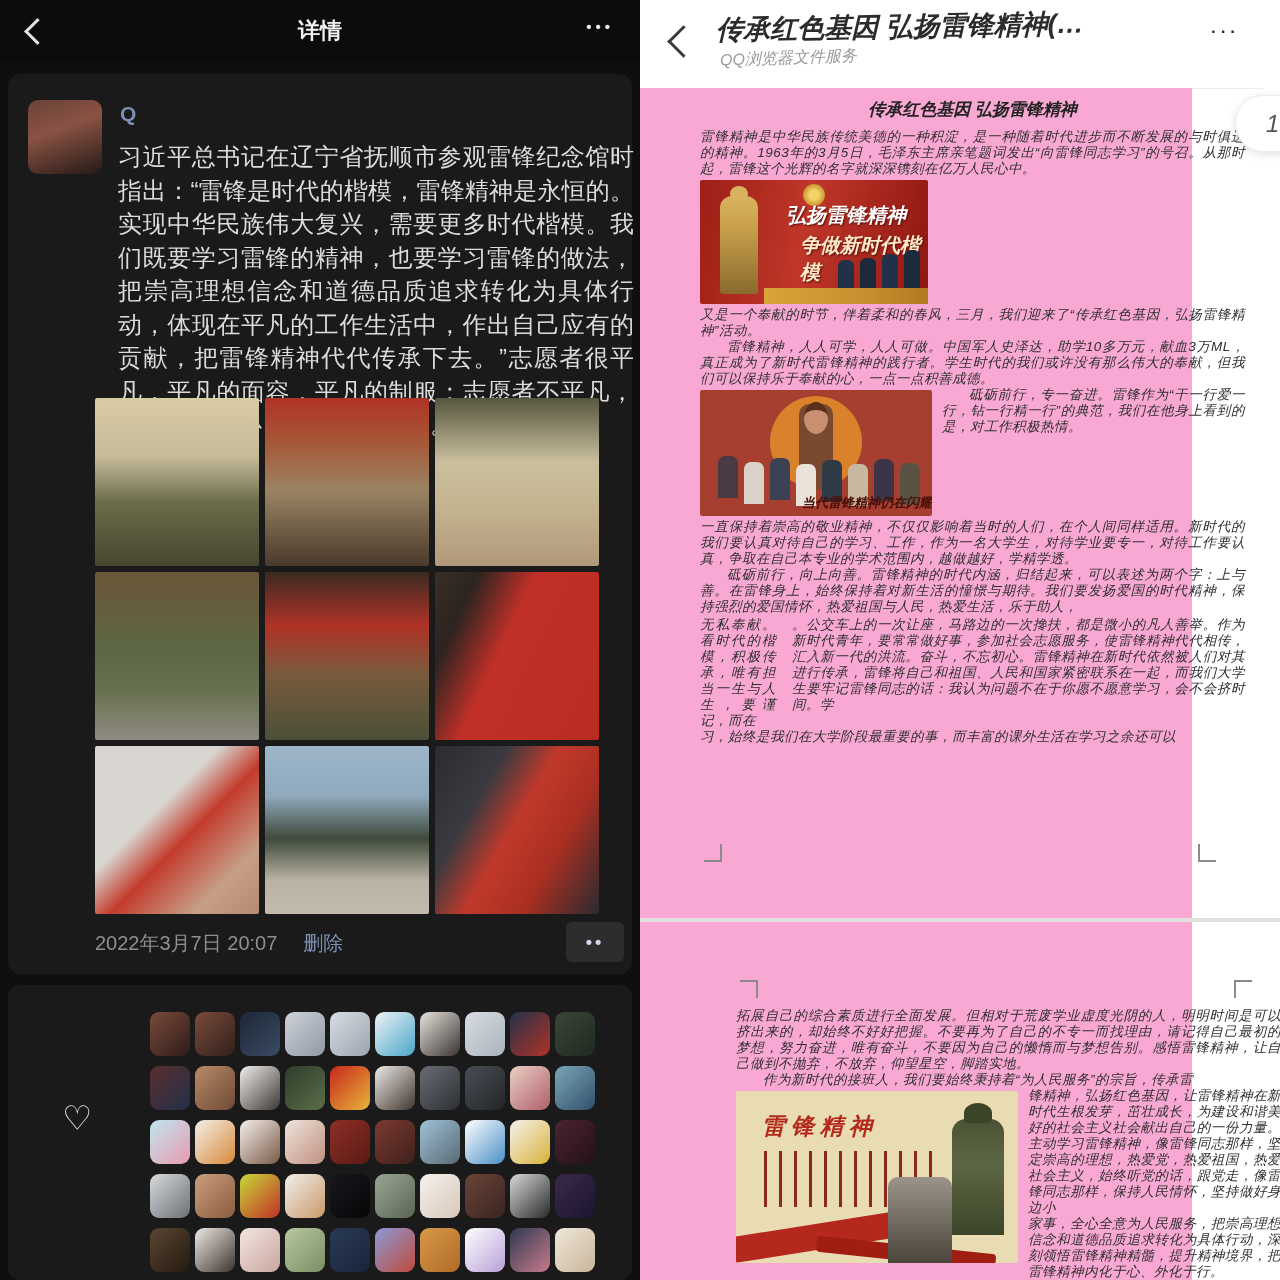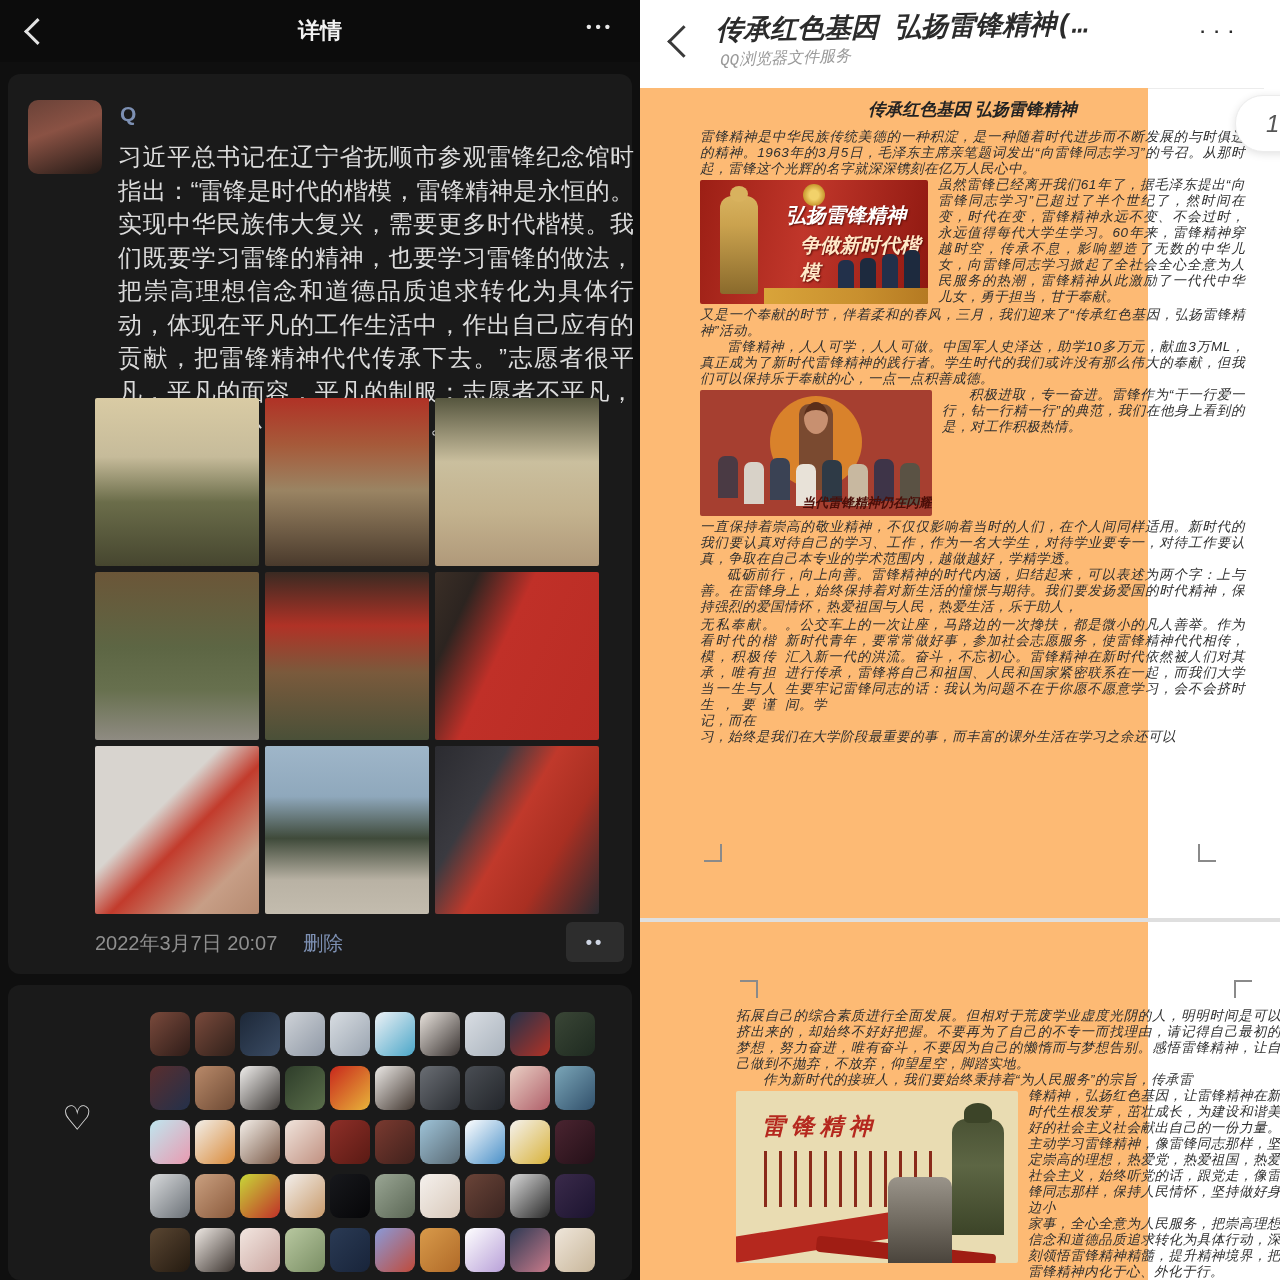--- a/index.html
+++ b/index.html
@@ -27,28 +27,28 @@
   .delete-link{color:#7d90b3;margin-left:26px;}
   .comment-btn{position:absolute;left:566px;top:922px;width:58px;height:40px;background:#2d2d2d;
         border-radius:6px;color:#cfd6e4;font-size:18px;font-weight:bold;letter-spacing:3px;
         display:flex;align-items:center;justify-content:center;}
   .heart{position:absolute;left:62px;top:1098px;color:#d8d8d8;font-size:34px;}
   .avatar-grid{position:absolute;left:150px;top:1012px;display:grid;
         grid-template-columns:repeat(10,40px);grid-auto-rows:44px;column-gap:5px;row-gap:10px;}
   .avatar-thumb{border-radius:9px;}
   
   .right-pane{position:absolute;left:640px;top:0;width:640px;height:1280px;background:#ffffff;overflow:hidden;}
-  .rp-header{position:absolute;left:0;top:0;width:624px;height:88px;background:#fff;border-bottom:1px solid #ececec;font-family:Liberation Mono, monospace;}
+  .rp-header{position:absolute;left:0;top:0;width:624px;height:88px;background:#fff;border-bottom:1px solid #ececec;}
   .rp-chev{width:20px;height:20px;border-left:3px solid #3a3a3a;border-bottom:3px solid #3a3a3a;
         transform:rotate(45deg);position:absolute;left:32px;top:30px;}
   .rp-title{position:absolute;left:76px;top:8px;width:460px;color:#2b2b2b;font-size:27px;font-weight:bold;
         font-style:italic;transform:rotate(-1deg);white-space:nowrap;overflow:hidden;}
   .rp-sub{position:absolute;left:80px;top:48px;color:#9a9a9a;font-size:16px;font-style:italic;transform:rotate(-2deg);}
   .rp-menu{position:absolute;right:24px;top:22px;color:#2b2b2b;font-size:17px;letter-spacing:4px;font-weight:bold;}
-  .doc{position:absolute;left:0;top:88px;width:508px;height:1192px;background:#fdba74;}
+  .doc{position:absolute;left:0;top:88px;width:552px;height:1192px;background:#f9a8d4;}
   .page1{position:relative;width:640px;height:830px;padding:6px 35px 0 60px;box-sizing:border-box;}
   .doc-title{text-align:center;font-size:17px;font-weight:bold;font-style:italic;color:#222;margin:4px 0 8px 0;}
   .doc p{margin:0;font-size:13.5px;line-height:16px;letter-spacing:.5px;color:#2f2f2f;
         text-align:justify;font-style:italic;}
   .indent{text-indent:2em;}
   .doc-img{float:left;margin:3px 10px 3px 0;position:relative;overflow:hidden;border-radius:2px;}
   .img1{width:228px;height:124px;background:linear-gradient(100deg,#9c1f15,#c0362a 45%,#8e1810);}
   .img1 .statue{position:absolute;left:20px;top:16px;width:38px;height:98px;border-radius:12px 12px 3px 3px;
         background:linear-gradient(180deg,#d8b25e,#caa24e 30%,#8a6a2c);}
   .img1 .statue:before{content:"";position:absolute;left:10px;top:-10px;width:18px;height:16px;border-radius:50%;
@@ -96,21 +96,21 @@
         letter-spacing:6px;font-style:italic;}
   .img4 .cols{position:absolute;left:28px;top:60px;width:168px;height:56px;
         background:repeating-linear-gradient(90deg,#8a2a1a 0 3px,rgba(0,0,0,0) 3px 15px),
                    repeating-linear-gradient(0deg,rgba(233,220,178,.55) 0 3px,rgba(0,0,0,0) 3px 7px);}
   .img4 .soldier{position:absolute;right:14px;top:28px;width:52px;height:116px;border-radius:14px 14px 0 0;
         background:linear-gradient(180deg,#4a5234,#5d6644 40%,#3c4428);}
   .img4 .soldier:before{content:"";position:absolute;left:12px;top:-16px;width:28px;height:20px;border-radius:50% 50% 20% 20%;
         background:#3c4428;}
   .img4 .statue2{position:absolute;right:66px;bottom:0;width:64px;height:86px;border-radius:10px 10px 0 0;
         background:linear-gradient(180deg,#9a948a,#6a645a 60%,#4a443c);}
-  .three-col{display:flex;gap:9px;margin-top:2px;}
+  .three-col{display:flex;gap:16px;margin-top:2px;}
   .three-col .colL{width:76px;flex:none;}
   .three-col .colR{flex:1;}
   .clear{clear:both;}
   .corner{position:absolute;width:16px;height:16px;}
   .c-bl{left:64px;bottom:56px;border-right:2px solid #8a8a8a;border-bottom:2px solid #8a8a8a;}
   .c-br{right:64px;bottom:56px;border-left:2px solid #8a8a8a;border-bottom:2px solid #8a8a8a;}
   .c-tl{left:64px;top:58px;border-right:2px solid #8a8a8a;border-top:2px solid #8a8a8a;}
   .c-tr{right:64px;top:58px;border-left:2px solid #8a8a8a;border-top:2px solid #8a8a8a;}
   .page-divider{width:640px;height:4px;background:#dfdfdf;}
   .page2{position:relative;width:640px;height:358px;padding:86px 35px 0 60px;box-sizing:border-box;margin-left:36px;}
@@ -222,34 +222,33 @@
 
       <div>
         <div class="doc-img img1">
           <div class="emblem"></div>
           <div class="statue"></div>
           <div class="t1">弘扬雷锋精神</div>
           <div class="t2">争做新时代楷模</div>
           <div class="officers"></div>
           <div class="strip"></div>
         </div>
-        <p>虽然雷锋已经离开我们61年了，据毛泽东提出“向雷锋同志学习”已超过了半个世纪了，然时间在变，时代在变，雷锋精神永远不变、不会过时，永远值得每代大学生学习。60年来，雷锋精神穿越时空，传承不息，影响塑造了无数的中华儿女，向雷锋同志学习掀起了全社会全心全意为人民服务的热潮，雷锋精神从此激励了一代代中华儿女，勇于担当，甘于奉献。</p>
         <p class="clear">又是一个奉献的时节，伴着柔和的春风，三月，我们迎来了“传承红色基因，弘扬雷锋精神”活动。</p>
       </div>
 
       <p class="indent">雷锋精神，人人可学，人人可做。中国军人史泽达，助学10多万元，献血3万ML，真正成为了新时代雷锋精神的践行者。学生时代的我们或许没有那么伟大的奉献，但我们可以保持乐于奉献的心，一点一点积善成德。</p>
 
       <div>
         <div class="doc-img img2">
           <div class="sun"></div>
           <div class="fig"></div>
           <div class="crowd"></div>
           <div class="cap">当代雷锋精神仍在闪耀</div>
         </div>
-        <p class="indent">积极进取，专一奋进。雷锋作为“干一行爱一行，钻一行精一行”的典范，我们在他身上看到的是，对工作积极热情。</p>
+        <p class="indent">砥砺前行，专一奋进。雷锋作为“干一行爱一行，钻一行精一行”的典范，我们在他身上看到的是，对工作积极热情。</p>
         <p class="clear">一直保持着崇高的敬业精神，不仅仅影响着当时的人们，在个人间同样适用。新时代的我们要认真对待自己的学习、工作，作为一名大学生，对待学业要专一，对待工作要认真，争取在自己本专业的学术范围内，越做越好，学精学透。</p>
       </div>
 
       <p class="indent">砥砺前行，向上向善。雷锋精神的时代内涵，归结起来，可以表述为两个字：上与善。在雷锋身上，始终保持着对新生活的憧憬与期待。我们要发扬爱国的时代精神，保持强烈的爱国情怀，热爱祖国与人民，热爱生活，乐于助人，</p>
 
       <div class="three-col">
         <p class="colL">无私奉献。看时代的楷模，积极传承，唯有担当一生与人生，要谨记，而在</p>
         <p class="colR">。公交车上的一次让座，马路边的一次搀扶，都是微小的凡人善举。作为新时代青年，要常常做好事，参加社会志愿服务，使雷锋精神代代相传，汇入新一代的洪流。奋斗，不忘初心。雷锋精神在新时代依然被人们对其进行传承，雷锋将自己和祖国、人民和国家紧密联系在一起，而我们大学生要牢记雷锋同志的话：我认为问题不在于你愿不愿意学习，会不会挤时间。学</p>
       </div>
 

